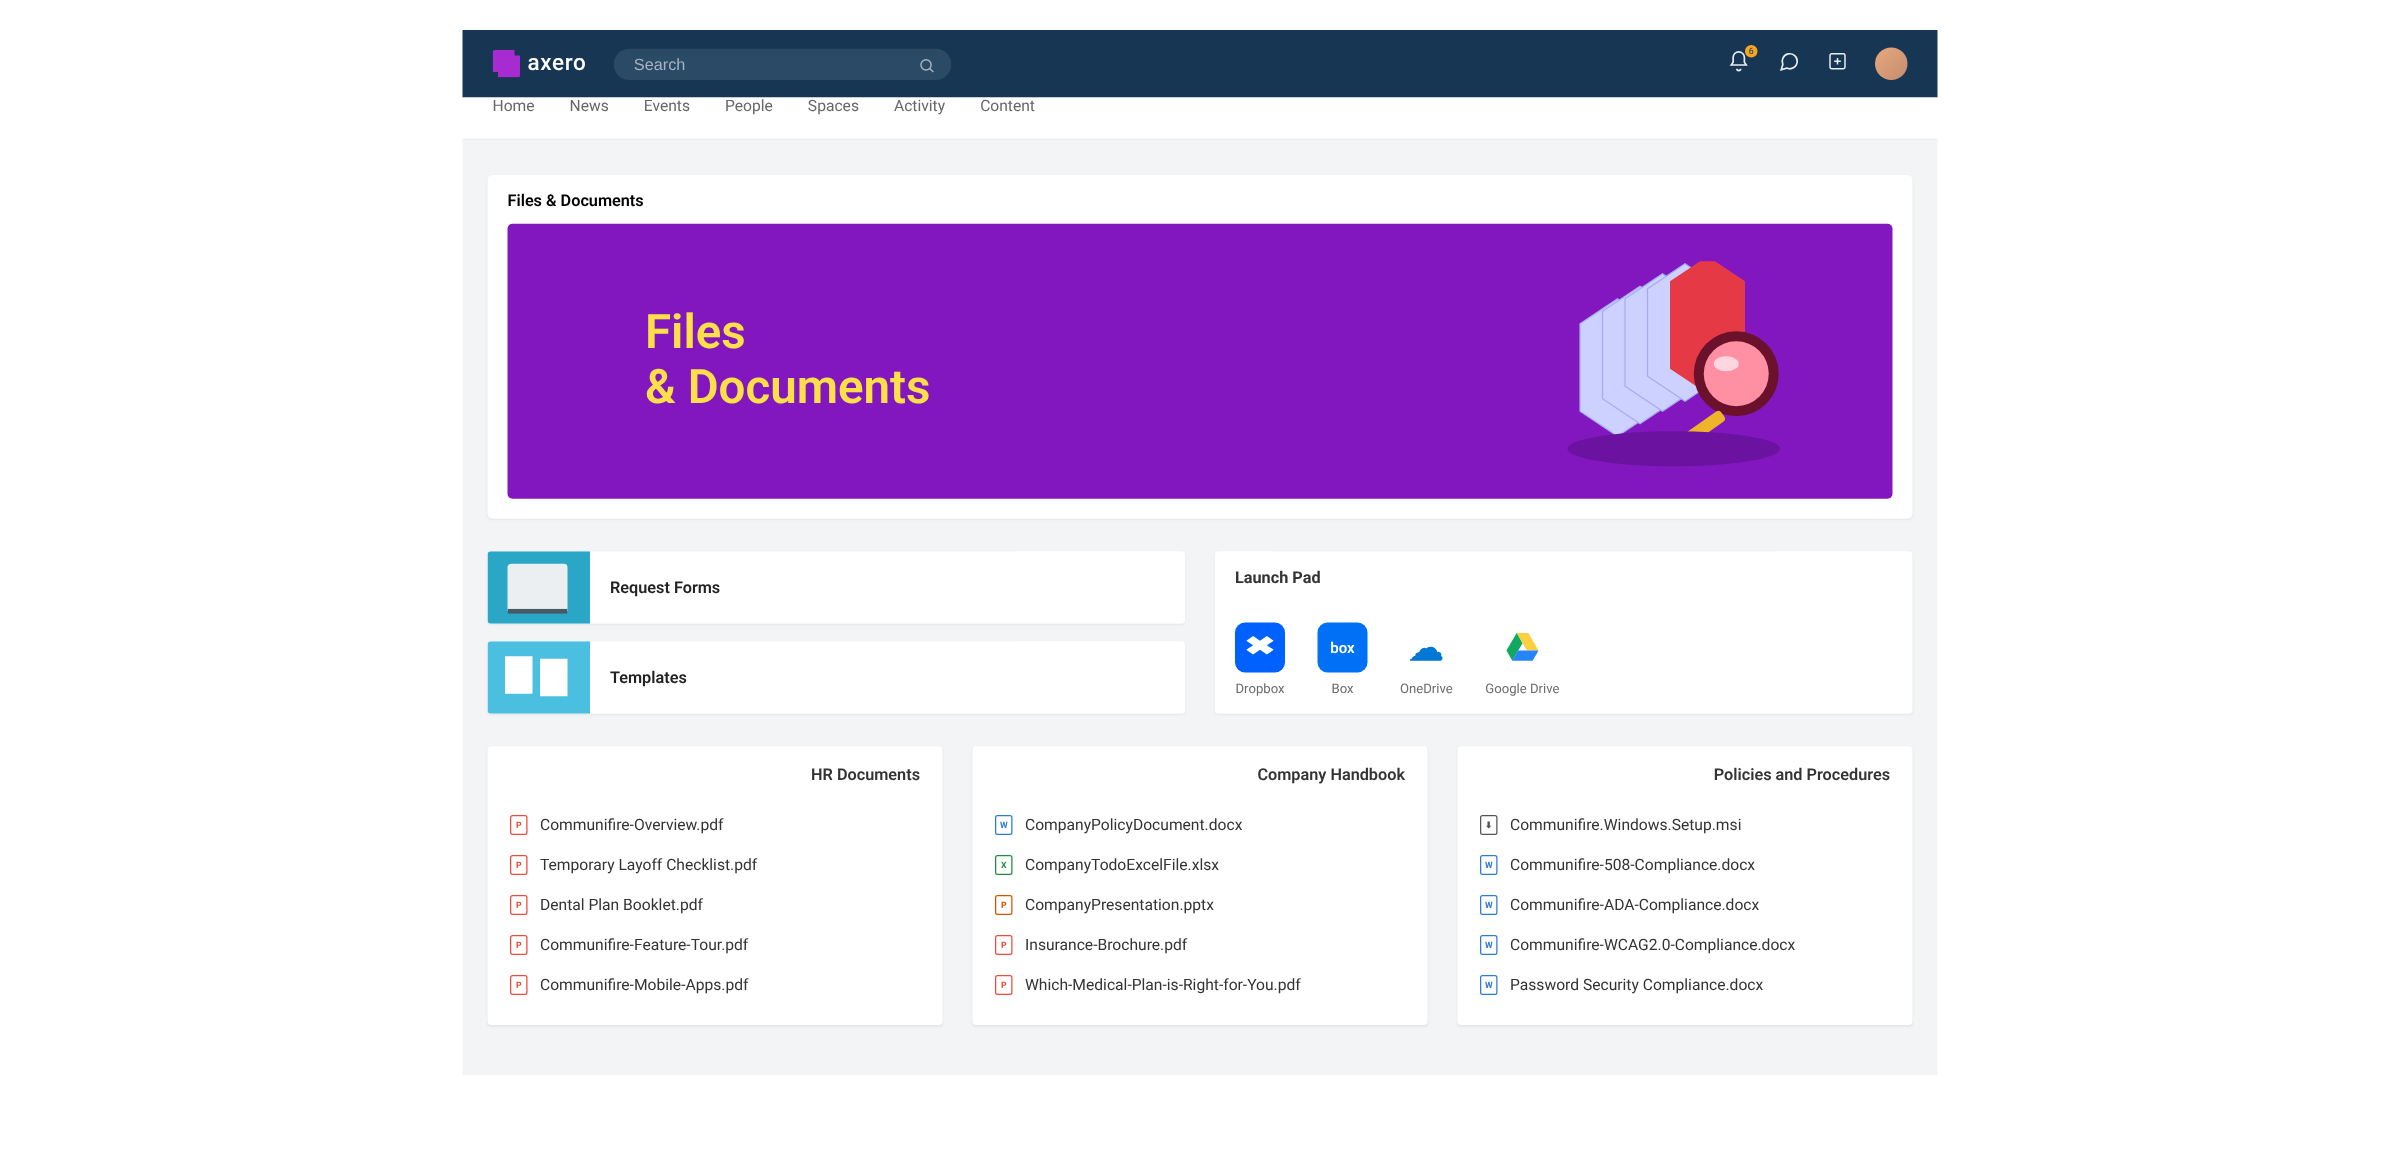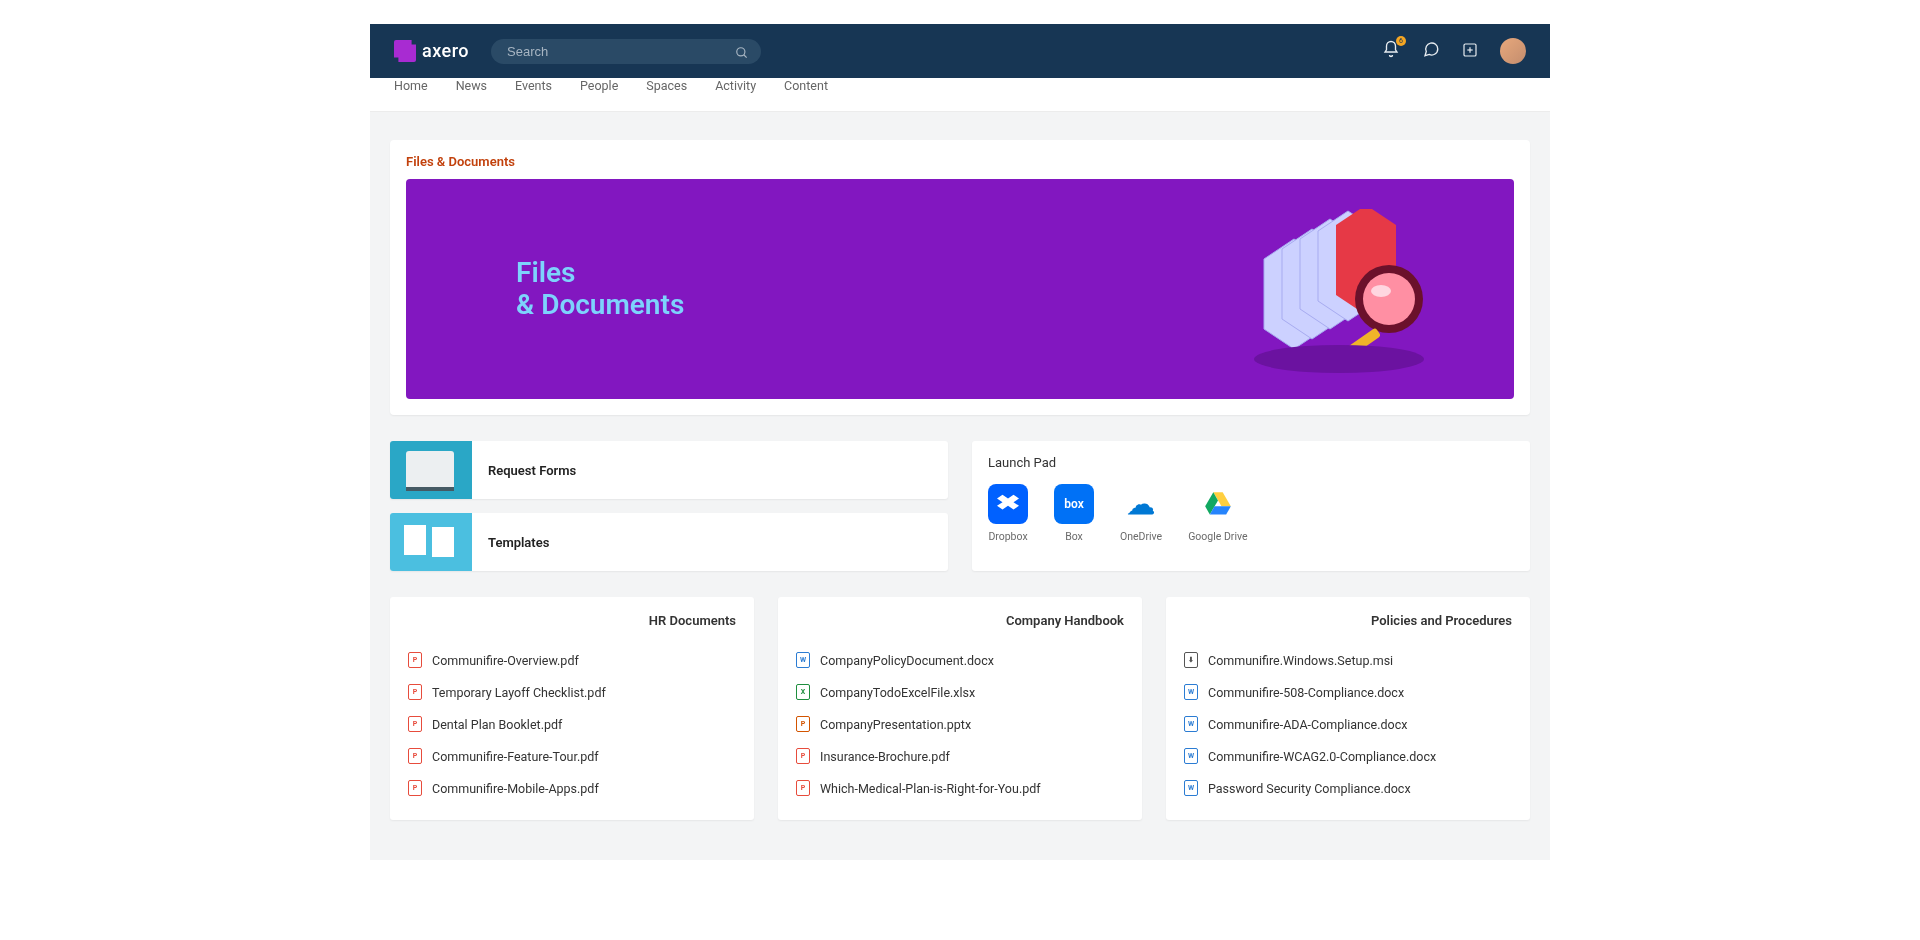--- a/index.html
+++ b/index.html
@@ -116,35 +116,35 @@
     background: #fff;
     border-radius: 4px;
     padding: 14px 16px 16px 16px;
     box-shadow: 0 1px 2px rgba(0,0,0,.06);
     margin-bottom: 26px;
   }
   .hero-title {
     font-size: 13px;
     font-weight: 600;
     margin-bottom: 10px;
-    color: #c2410c;
+    color: #000000;
   }
   .hero-banner {
     background: #8217c0;
     border-radius: 4px;
     height: 220px;
     position: relative;
     overflow: hidden;
     display: flex;
     align-items: center;
     padding-left: 110px;
   }
   .hero-headline {
-    color: #7dd3fc;
-    font-size: 28px;
+    color: #fde047;
+    font-size: 38px;
     line-height: 1.15;
     font-weight: 600;
   }
   .hero-art {
     position: absolute;
     right: 60px;
     top: 30px;
     width: 210px;
     height: 170px;
   }
@@ -179,21 +179,21 @@
     color: #222;
   }
 
   .launch-card {
     background: #fff;
     border-radius: 3px;
     box-shadow: 0 1px 2px rgba(0,0,0,.06);
     padding: 14px 16px 18px 16px;
     height: 130px;
   }
-  .launch-title { font-size: 13px; font-weight: 400; margin-bottom: 14px; }
+  .launch-title { font-size: 13px; font-weight: 700; margin-bottom: 28px; }
   .launch-apps { display: flex; gap: 26px; }
   .launch-app { display: flex; flex-direction: column; align-items: center; gap: 6px; cursor: pointer; }
   .launch-icon { width: 40px; height: 40px; border-radius: 8px; display:flex; align-items:center; justify-content:center; font-size:18px; color:#fff; font-weight:600; }
   .launch-icon.db { background:#0061ff; }
   .launch-icon.bx { background:#0071f6; font-size:12px; }
   .launch-icon.od { background:transparent; color:#0078d4; font-size:28px; }
   .launch-icon.gd { background:transparent; }
   .launch-label { font-size: 10.5px; color:#6b6b6b; }
 
   

